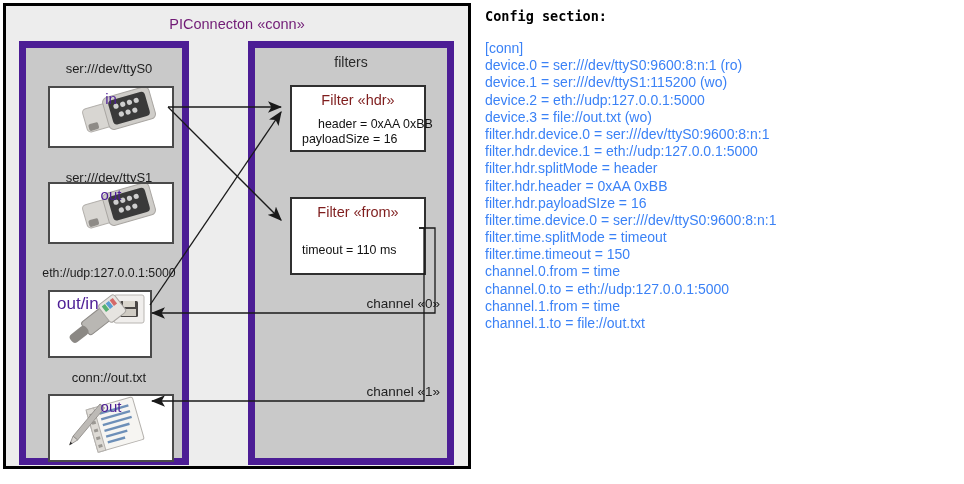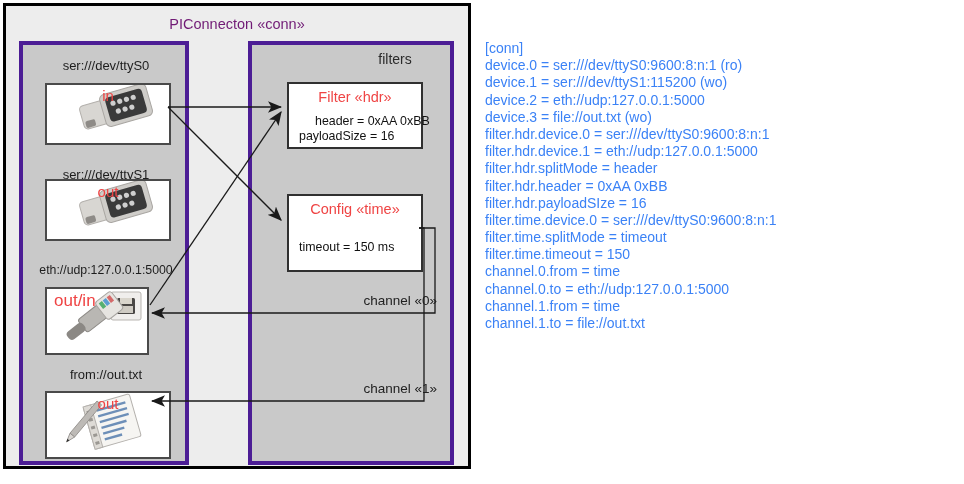--- a/index.html
+++ b/index.html
@@ -7,41 +7,41 @@
        font-family:"Liberation Sans",sans-serif;color:#000;}
 
   
   #diagram{position:absolute;left:0;top:0;width:478px;height:484px;}
 
   .outer-frame{position:absolute;left:3px;top:3px;width:468px;height:466px;
                background:#ededed;border:3px solid #000;box-sizing:border-box;}
   .outer-title{position:absolute;left:0;top:10px;width:100%;text-align:center;
                font-size:14.5px;color:#701a75;}
 
-  .group-box{position:absolute;background:#c9c9c9;border:4px solid #4c1d95;
+  .group-box{position:absolute;background:#c9c9c9;border:7px solid #4c1d95;
              box-sizing:border-box;}
   .group-devices{left:19px;top:41px;width:170px;height:424px;}
   .group-filters{left:248px;top:41px;width:206px;height:424px;}
   .group-title{position:absolute;left:0;top:6px;width:100%;text-align:center;
-               font-size:14px;color:#2b2b2b;padding-left:44px;}
+               font-size:14px;color:#2b2b2b;}
 
   .dev-label{position:absolute;width:170px;left:-2px;text-align:center;
              font-size:13px;color:#1d1d1d;white-space:nowrap;}
   .dev-label.small{font-size:12.3px;}
 
   .node-box{position:absolute;background:#ffffff;border:2px solid #4a4a4a;
             box-sizing:border-box;overflow:hidden;}
   .node-cap{position:absolute;top:2px;width:100%;text-align:center;
-            font-size:15px;color:#ef4444;z-index:3;}
+            font-size:15px;color:#4c1d95;z-index:3;}
   .node-cap.left{text-align:left;left:7px;width:auto;font-size:17px;}
 
   .filter-box{position:absolute;background:#ffffff;border:2px solid #303030;
               box-sizing:border-box;}
   .filter-title{position:absolute;top:5px;left:0;width:100%;text-align:center;
-                font-size:14.5px;color:#ef4444;}
+                font-size:14.5px;color:#7f1d1d;}
   .filter-attr{position:absolute;left:10px;font-size:12.4px;color:#111;
                white-space:nowrap;}
 
   .chan-label{position:absolute;font-size:13.5px;color:#222;white-space:nowrap;
               text-align:right;}
 
   svg.overlay{position:absolute;left:0;top:0;width:478px;height:484px;
               pointer-events:none;}
 
   
@@ -116,21 +116,21 @@
           <rect x="0" y="4" width="26" height="16" rx="3" fill="#b9b7b3" stroke="#8e8b87" stroke-width="1"></rect>
           <rect x="24" y="1" width="20" height="22" rx="3" fill="#e6e4e0" stroke="#a8a5a1" stroke-width="1"></rect>
           <rect x="27" y="4" width="4" height="7" fill="#55b070"></rect>
           <rect x="32" y="4" width="4" height="7" fill="#5a9ed2"></rect>
           <rect x="37" y="4" width="4" height="7" fill="#d46a6a"></rect>
           <rect x="-18" y="7" width="20" height="10" rx="4" fill="#8b8884"></rect>
         </g>
       </svg>
     </div>
 
-    <div class="dev-label" style="top:322px;">from://out.txt</div>
+    <div class="dev-label" style="top:322px;">conn://out.txt</div>
     <div class="node-box" style="left:22px;top:346px;width:126px;height:68px;">
       <div class="node-cap">out</div>
       <svg viewBox="0 0 126 68" width="126" height="68">
         <g transform="translate(36,14) rotate(-16)">
           <rect x="0" y="0" width="48" height="44" rx="2" fill="#f6f5f2" stroke="#b4b1ad" stroke-width="1"></rect>
           <rect x="0" y="0" width="8" height="44" fill="#dedbd6" stroke="#b4b1ad" stroke-width="1"></rect>
           <g fill="#6d8fb8">
             <rect x="12" y="6" width="30" height="2.4"></rect>
               <rect x="12" y="12" width="30" height="2.4"></rect>
             <rect x="12" y="18" width="30" height="2.4"></rect>
@@ -158,22 +158,22 @@
   <div class="group-box group-filters">
     <div class="group-title">filters</div>
 
     <div class="filter-box" style="left:35px;top:37px;width:136px;height:67px;">
       <div class="filter-title">Filter «hdr»</div>
       <div class="filter-attr" style="top:30px;margin-left:16px;">header = 0xAA 0xBB</div>
       <div class="filter-attr" style="top:45px;text-align:right;">payloadSize = 16</div>
     </div>
 
     <div class="filter-box" style="left:35px;top:149px;width:136px;height:78px;">
-      <div class="filter-title">Config «time»</div>
-      <div class="filter-attr" style="top:44px;">timeout = 150 ms</div>
+      <div class="filter-title">Filter «from»</div>
+      <div class="filter-attr" style="top:44px;">timeout = 110 ms</div>
     </div>
 
     <div class="chan-label" style="left:40px;top:248px;width:145px;">channel «0»</div>
     <div class="chan-label" style="left:40px;top:336px;width:145px;">channel «1»</div>
   </div>
 
   <svg class="overlay" viewBox="0 0 478 484">
     <defs>
       <marker id="ah" markerWidth="11" markerHeight="9" refX="10" refY="4.5" orient="auto">
         <path d="M0,0 L11,4.5 L0,9 L2.6,4.5 Z" fill="#1a1a1a"></path>
@@ -188,14 +188,15 @@
       <path d="M150,305 L281,112" marker-end="url(#ah)"></path>
 
       <path d="M419,228 L435,228 L435,313 L152,313" marker-end="url(#ah)"></path>
 
       <path d="M419,228 L424,228 L424,401 L152,401" marker-end="url(#ah)"></path>
     </g>
   </svg>
 </div>
 
 <div id="config">
+  <div class="cfg-head">Config section:</div>
   <div class="cfg-lines" id="cfg-lines"><div>[conn]</div><div>device.0 = ser:///dev/ttyS0:9600:8:n:1 (ro)</div><div>device.1 = ser:///dev/ttyS1:115200 (wo)</div><div>device.2 = eth://udp:127.0.0.1:5000</div><div>device.3 = file://out.txt (wo)</div><div>filter.hdr.device.0 = ser:///dev/ttyS0:9600:8:n:1</div><div>filter.hdr.device.1 = eth://udp:127.0.0.1:5000</div><div>filter.hdr.splitMode = header</div><div>filter.hdr.header = 0xAA 0xBB</div><div>filter.hdr.payloadSIze = 16</div><div>filter.time.device.0 = ser:///dev/ttyS0:9600:8:n:1</div><div>filter.time.splitMode = timeout</div><div>filter.time.timeout = 150</div><div>channel.0.from = time</div><div>channel.0.to = eth://udp:127.0.0.1:5000</div><div>channel.1.from = time</div><div>channel.1.to = file://out.txt</div></div>
 </div>
 
 </body></html>

